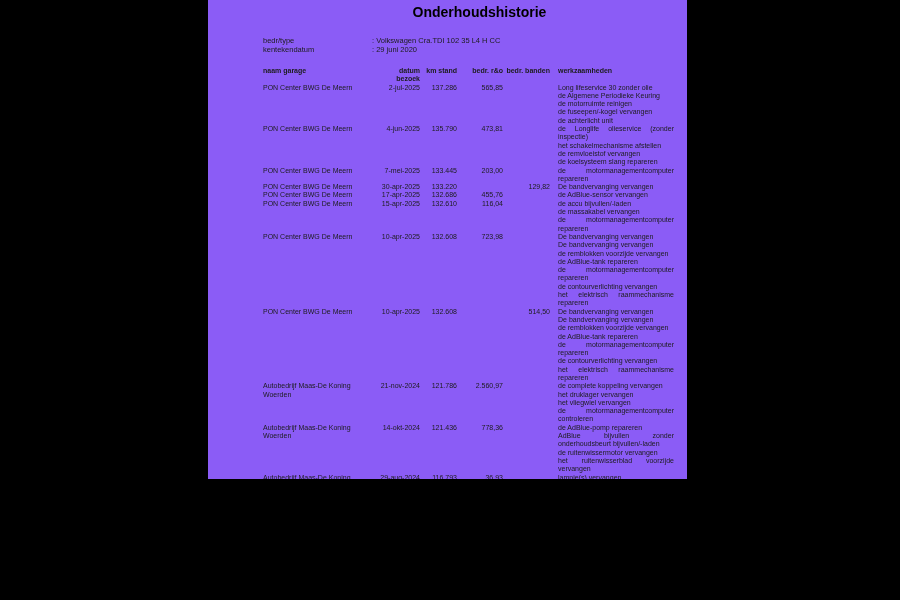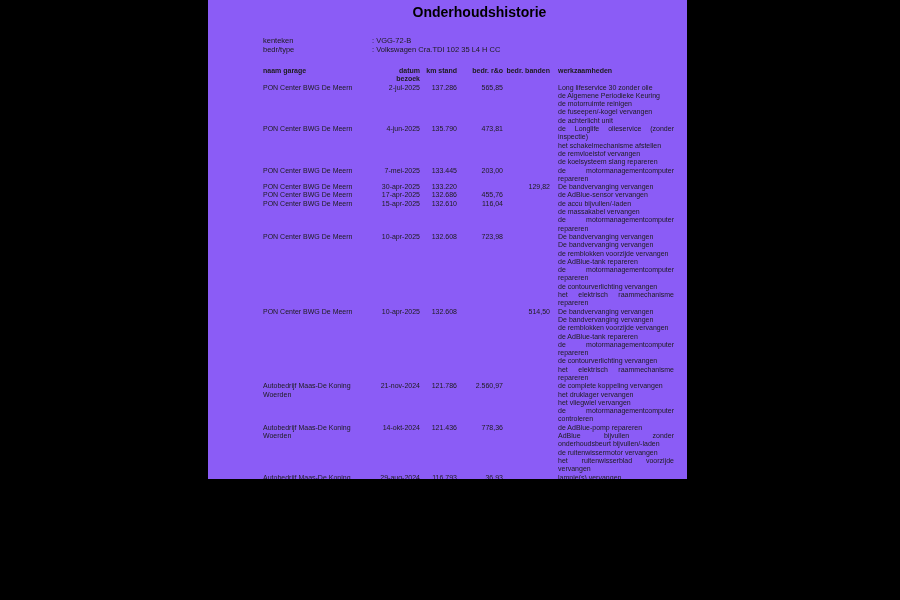--- a/index.html
+++ b/index.html
@@ -50,26 +50,26 @@
 </style>
 </head>
 <body>
 
 <div class="paper">
 
   <div class="title">Onderhoudshistorie</div>
 
   <div class="info">
     <div class="info-row">
-      <div class="info-label">kenteken</div>
-      <div class="info-value">: VGG-72-B</div>
+      <div class="info-label">bedr/type</div>
+      <div class="info-value">: Volkswagen Cra.TDI 102 35 L4 H CC</div>
     </div>
     <div class="info-row">
-      <div class="info-label">bedr/type</div>
-      <div class="info-value">: Volkswagen Cra.TDI 102 35 L4 H CC</div>
+      <div class="info-label">kentekendatum</div>
+      <div class="info-value">: 29 juni 2020</div>
     </div>
   </div>
 
   <div class="htable">
     <div class="tr hdr-row">
       <div class="th c-garage">naam garage</div>
       <div class="th c-datum">datum bezoek</div>
       <div class="th c-km">km stand</div>
       <div class="th c-ro">bedr. r&amp;o</div>
       <div class="th c-banden">bedr. banden</div>

